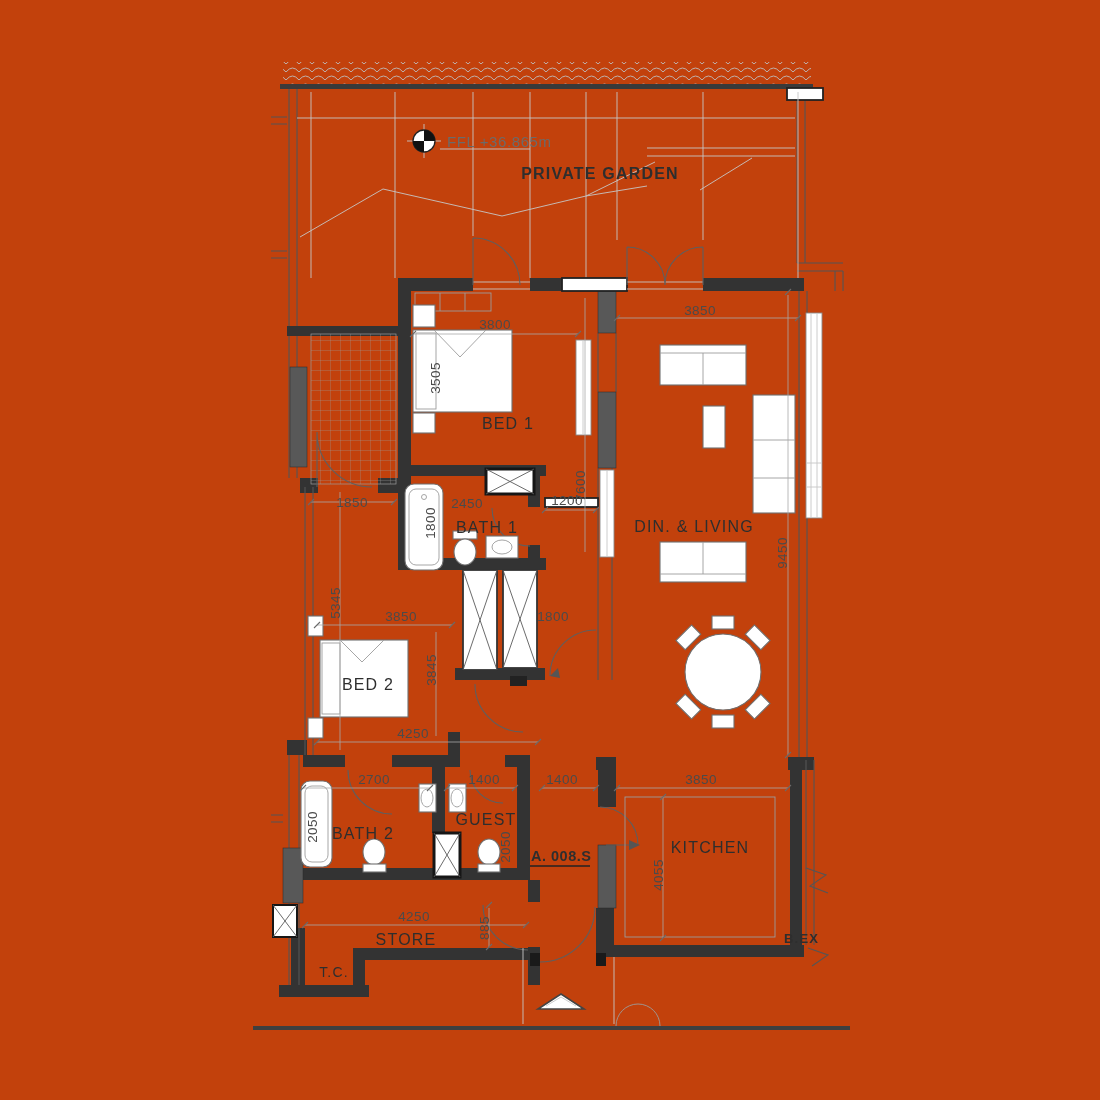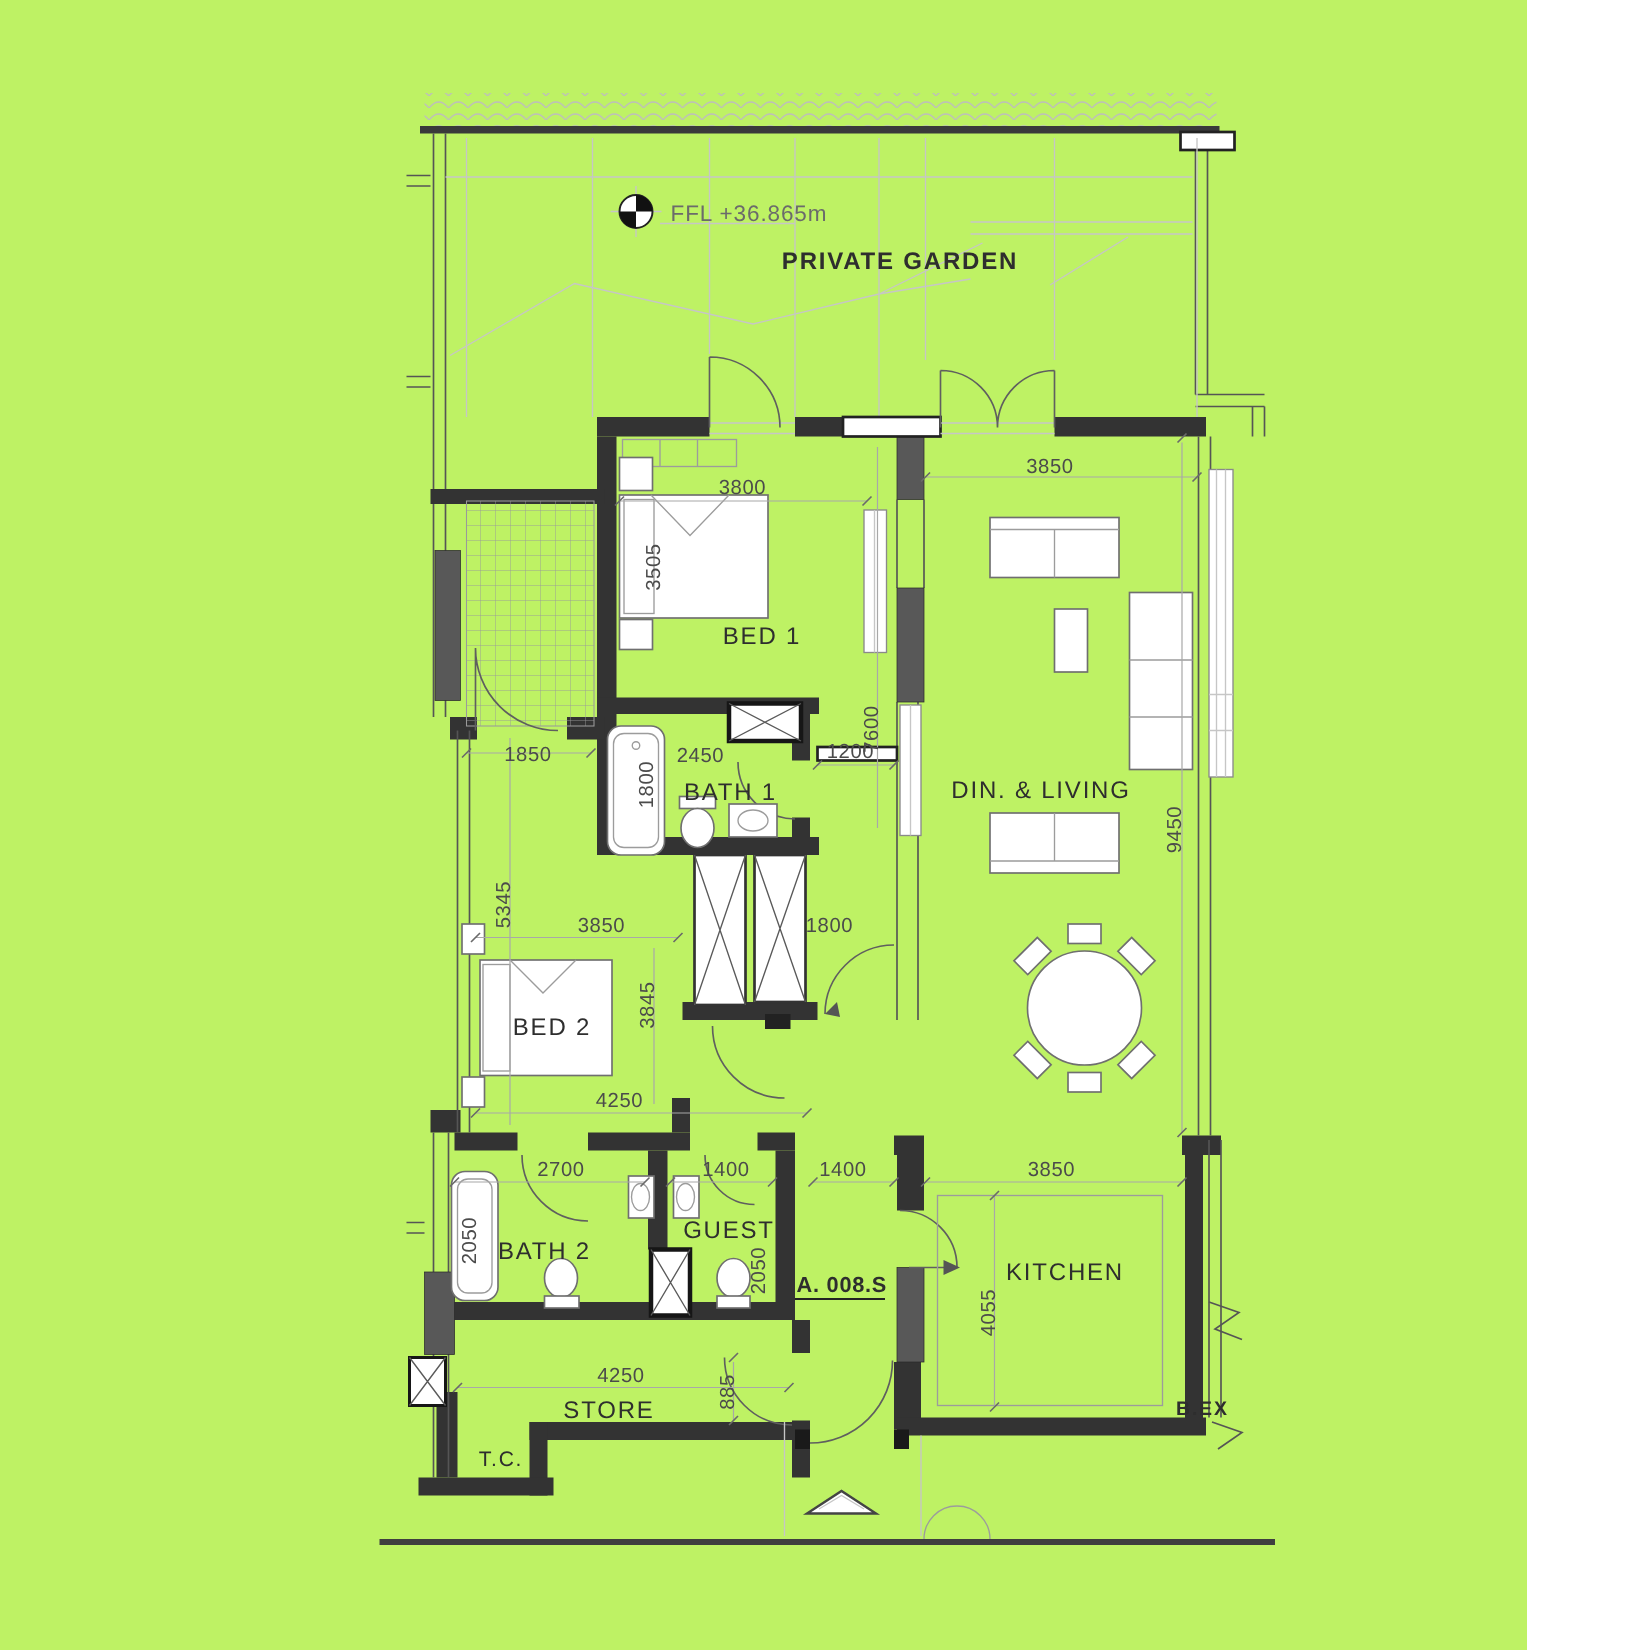--- a/index.html
+++ b/index.html
@@ -1,16 +1,16 @@
 <!DOCTYPE html>
 <html><head>
 <meta charset="utf-8">
 <style>
   html,body{margin:0;padding:0;background:#ffffff;}
-  .stage{position:relative;width:1018px;height:1100px;background:#bef264;overflow:hidden;}
+  .stage{position:relative;width:1100px;height:1100px;background:#c2410c;overflow:hidden;}
   svg{position:absolute;left:0;top:0;}
   text{font-family:"Liberation Sans", sans-serif;}
   .wall{fill:#333;stroke:none;}
   .col{fill:#585858;stroke:#2b2b2b;stroke-width:0.5;}
   .wline{stroke:#555;stroke-width:1.1;fill:none;}
   .lite{stroke:#c6c6c6;stroke-width:0.9;fill:none;}
   .dimline{stroke:#a8a8a8;stroke-width:0.8;fill:none;}
   .tick{stroke:#6a6a6a;stroke-width:1.1;fill:none;}
   .furn{stroke:#6f6f6f;stroke-width:1.1;fill:#ffffff;}
   .furnl{stroke:#9c9c9c;stroke-width:0.9;fill:none;}

